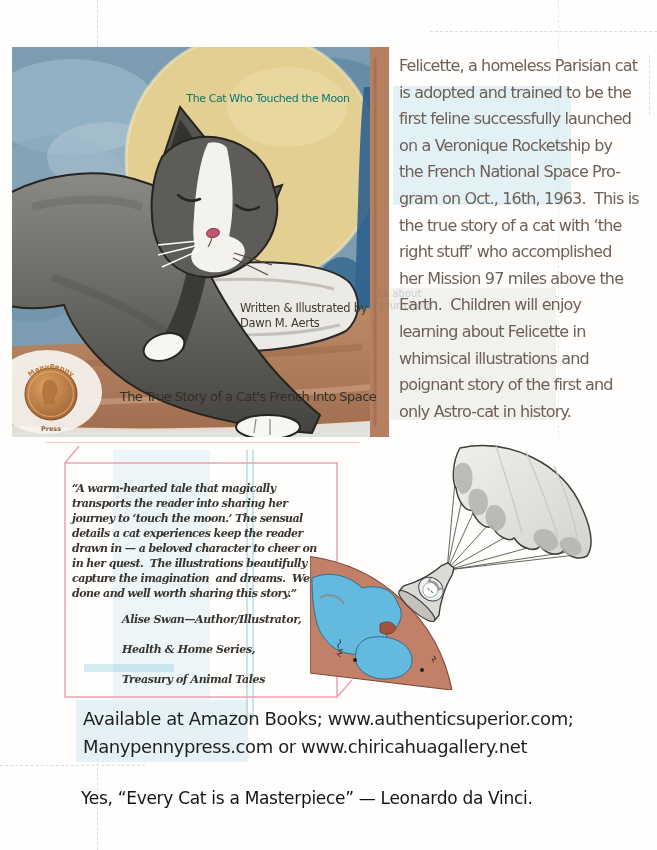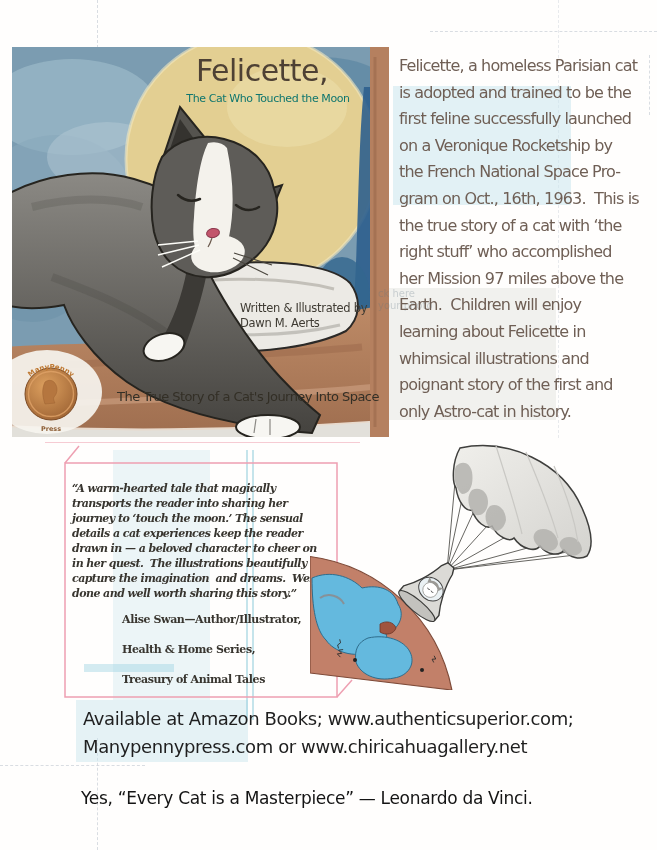--- a/index.html
+++ b/index.html
@@ -13,21 +13,21 @@
   
   .hl{position:absolute;pointer-events:none;}
   
   .intro{position:absolute;left:399px;top:53px;white-space:pre;
          font-size:16px;line-height:26.6px;letter-spacing:-0.85px;color:#6f5f55;}
   
   .quote-text{position:absolute;left:72px;top:481px;white-space:pre;
          font-family:"DejaVu Serif",serif;font-style:italic;font-weight:bold;
          font-size:11px;line-height:15px;letter-spacing:-0.55px;color:#38352f;}
   .attr-line{position:absolute;left:122px;white-space:pre;
-         font-family:"DejaVu Serif",serif;font-weight:bold;
+         font-family:"DejaVu Serif",serif;font-style:italic;font-weight:bold;
          font-size:11px;letter-spacing:-0.4px;color:#38352f;}
   
   .wm{position:absolute;color:rgba(95,115,128,.28);font-size:10px;line-height:12px;}
   .wm2{position:absolute;color:rgba(95,115,128,.22);font-size:11px;line-height:14px;text-align:center;}
   
   .avail{position:absolute;left:83px;white-space:pre;font-size:18px;letter-spacing:-0.4px;color:#1f1f1f;}
   .footer-quote{position:absolute;left:81px;top:788px;white-space:pre;font-size:17px;
          letter-spacing:-0.3px;color:#141414;text-align:right;}
   
   .cover-wrap{position:absolute;left:12px;top:47px;width:377px;height:390px;}
@@ -237,29 +237,28 @@
         <path id="pennyArc" d="M10,342 A31 31 0 0 1 68,342" fill="none"></path>
         <text font-size="7" fill="#bf7a35" font-family="DejaVu Sans, sans-serif" font-weight="bold">
           <textPath href="#pennyArc" startOffset="50%" text-anchor="middle">ManyPenny</textPath>
         </text>
         <text x="39" y="384" font-size="6.5" fill="#8a5a30" font-family="DejaVu Sans, sans-serif" font-weight="bold" text-anchor="middle">Press</text>
       </g>
 
       <rect x="358" y="0" width="19" height="390" fill="#b5805f"></rect>
       <path d="M363,10 L363,380" stroke="#9c6a4c" stroke-width="3" opacity=".6"></path>
     </svg>
-    <div class="cov-title">Felicette,</div>
     <div class="cov-sub">The Cat Who Touched the Moon</div>
     <div class="cov-credit">Written &amp; Illustrated by
 Dawn M. Aerts</div>
-    <div class="cov-tag">The True Story of a Cat's Journey Into Space</div>
+    <div class="cov-tag">The True Story of a Cat's French Into Space</div>
   </div>
 
   <div class="wm" style="left:378px;top:288px;">
-    <div>ck here</div>
+    <div>ck about</div>
     <div>your photo</div>
   </div>
 
   <div class="intro">Felicette, a homeless Parisian cat
 is adopted and trained to be the
 first feline successfully launched
 on a Veronique Rocketship by
 the French National Space Pro-
 gram on Oct., 16th, 1963.  This is
 the true story of a cat with ‘the

